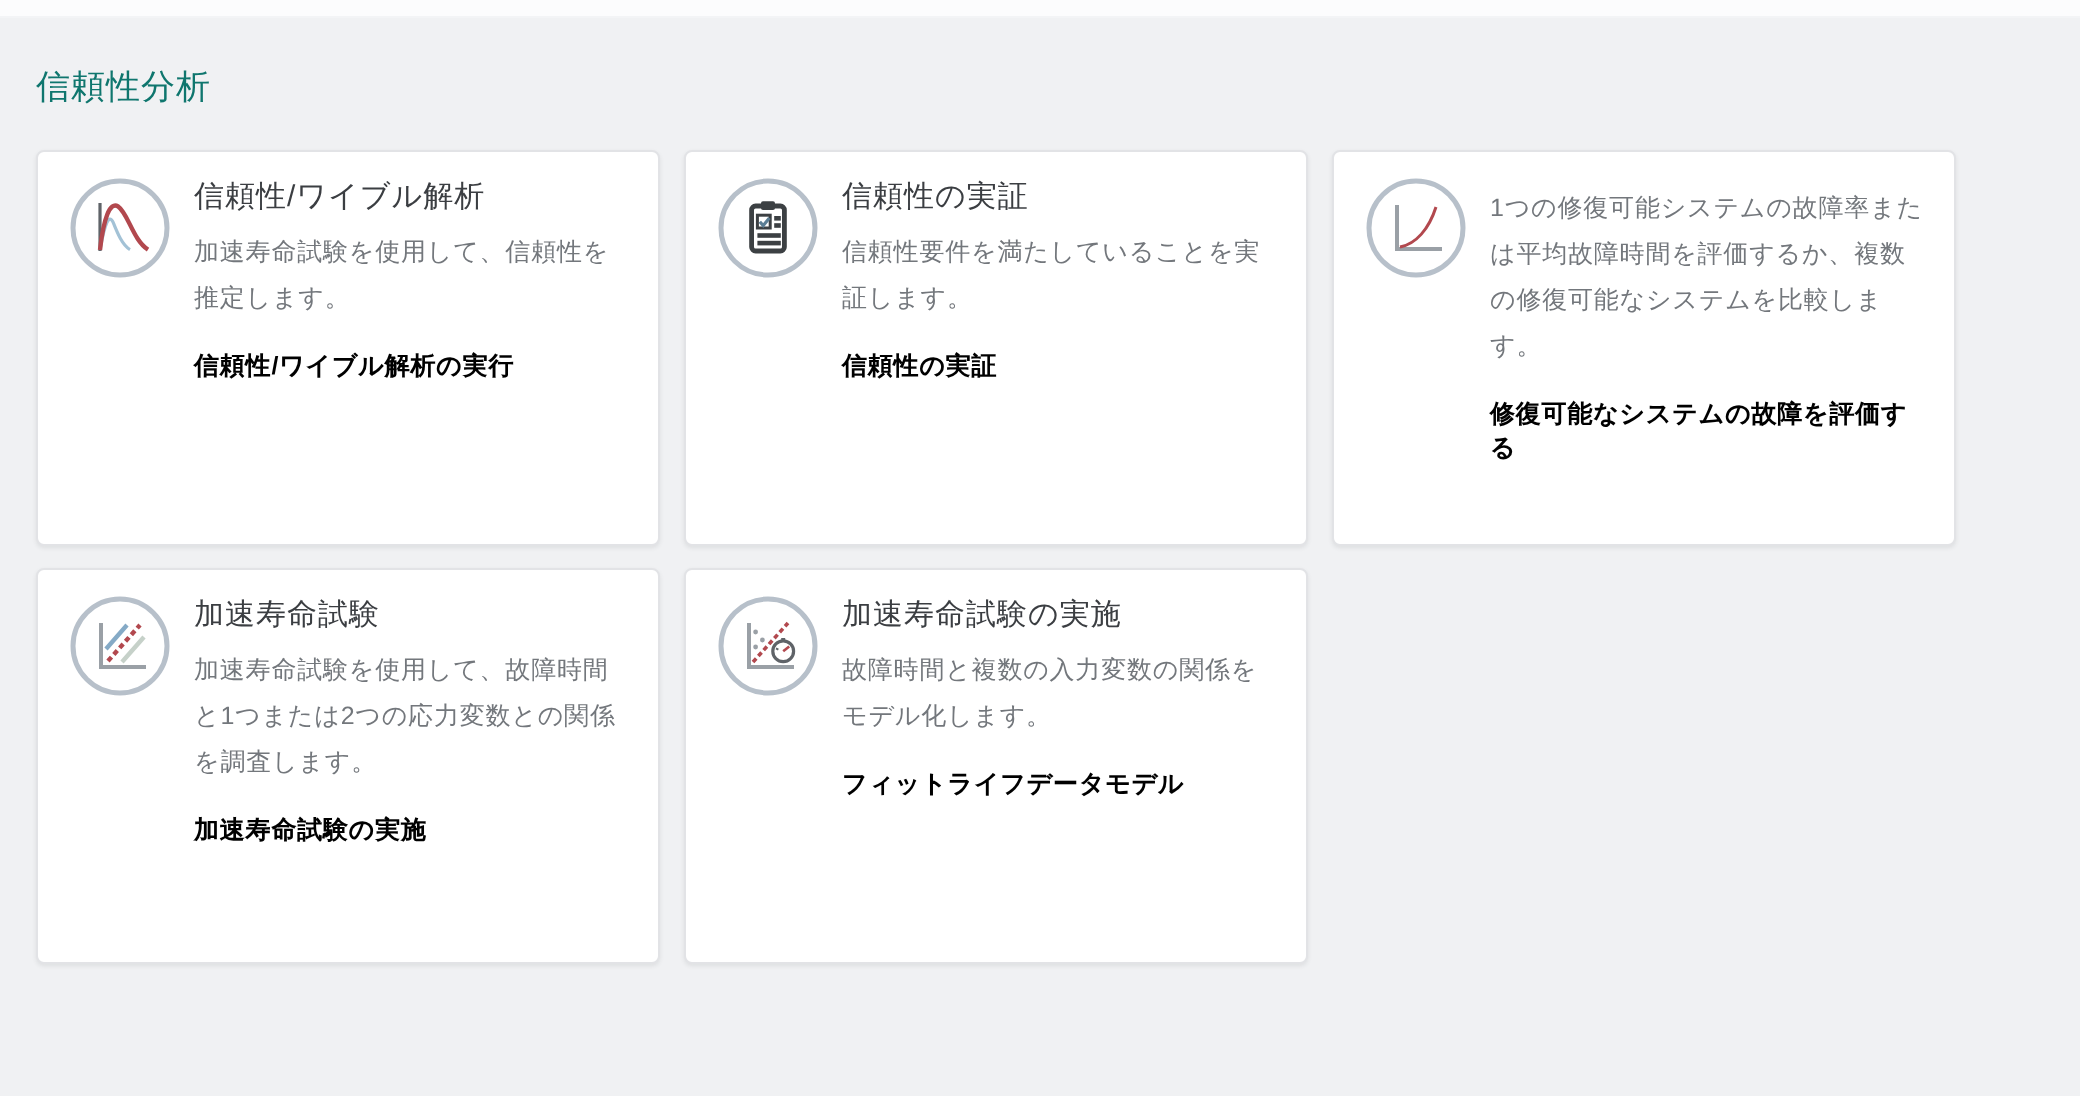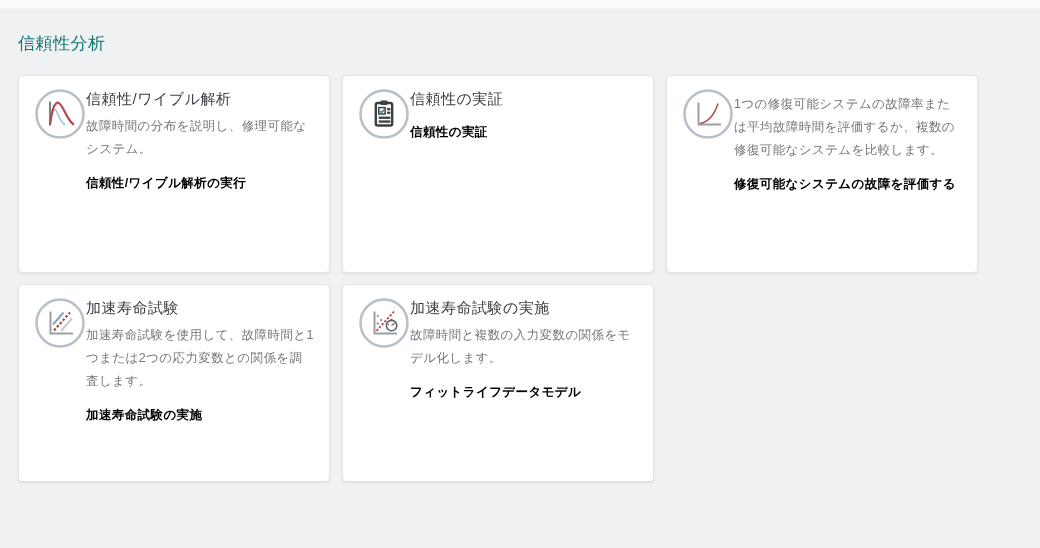--- a/index.html
+++ b/index.html
@@ -44,21 +44,21 @@
     padding: 12px 15px 12px 15px;
     display: flex;
     align-items: flex-start;
   }
   .icon-circle {
     flex: 0 0 52px;
     width: 52px;
     height: 52px;
   }
   .card-body {
-    margin-left: 0;
+    margin-left: 11px;
     flex: 1;
     min-width: 0;
   }
   .card-title {
     font-size: 15px;
     font-weight: 400;
     color: #3b3e42;
     line-height: 22px;
     letter-spacing: 0.5px;
   }
@@ -95,21 +95,21 @@
     <div class="icon-circle">
       <svg width="52" height="52" viewBox="0 0 52 52">
         <circle cx="26" cy="26" r="23.5" fill="#ffffff" stroke="#b7c0ca" stroke-width="2.5"></circle>
         <line x1="16" y1="13.5" x2="16" y2="37.5" stroke="#5f6368" stroke-width="1.6"></line>
         <path d="M16 37 C18.5 23 20.5 19 22.5 23 C24.5 28 27 34.5 31 36.8" fill="none" stroke="#a3c2d6" stroke-width="1.6"></path>
         <path d="M16 37 C17.8 21 21 12.6 25 15.2 C30 18.6 32.5 32 40 36.8" fill="none" stroke="#b2484e" stroke-width="2.2"></path>
       </svg>
     </div>
     <div class="card-body">
       <div class="card-title">信頼性/ワイブル解析</div>
-      <div class="card-desc">故障時間の分布を説明し、修理可能なシステム。</div>
+      <div class="card-desc">加速寿命試験を使用して、信頼性を推定します。</div>
       <a class="card-link">信頼性/ワイブル解析の実行</a>
     </div>
   </div>
 
 
   <div class="card">
     <div class="icon-circle">
       <svg width="52" height="52" viewBox="0 0 52 52">
         <circle cx="26" cy="26" r="23.5" fill="#ffffff" stroke="#b7c0ca" stroke-width="2.5"></circle>
         <rect x="17.8" y="15" width="16.4" height="22.5" rx="2" fill="none" stroke="#3c4043" stroke-width="2.4"></rect>
@@ -117,20 +117,21 @@
         <rect x="20.7" y="19.6" width="6.4" height="6.4" fill="none" stroke="#3c4043" stroke-width="1.5"></rect>
         <path d="M21.9 22.9 l1.7 1.9 l3.1 -3.8" fill="none" stroke="#5b7e95" stroke-width="1.6"></path>
         <rect x="29.1" y="20" width="3.3" height="2.3" fill="#3c4043"></rect>
         <rect x="29.1" y="23.6" width="3.3" height="2.3" fill="#3c4043"></rect>
         <rect x="20.7" y="28.6" width="11.7" height="2.3" fill="#3c4043"></rect>
         <rect x="20.7" y="32.4" width="11.7" height="2.3" fill="#3c4043"></rect>
       </svg>
     </div>
     <div class="card-body">
       <div class="card-title">信頼性の実証</div>
+      <div class="card-desc">信頼性要件を満たしていることを実証します。</div>
       <a class="card-link">信頼性の実証</a>
     </div>
   </div>
 
   <div class="card">
     <div class="icon-circle">
       <svg width="52" height="52" viewBox="0 0 52 52">
         <circle cx="26" cy="26" r="23.5" fill="#ffffff" stroke="#b7c0ca" stroke-width="2.5"></circle>
         <path d="M16.5 14.5 V36.5 H39" fill="none" stroke="#9aa0a6" stroke-width="2"></path>
         <path d="M18 35.5 C26 34 32.5 26.5 36 15.5" fill="none" stroke="#b2484e" stroke-width="1.5"></path>

